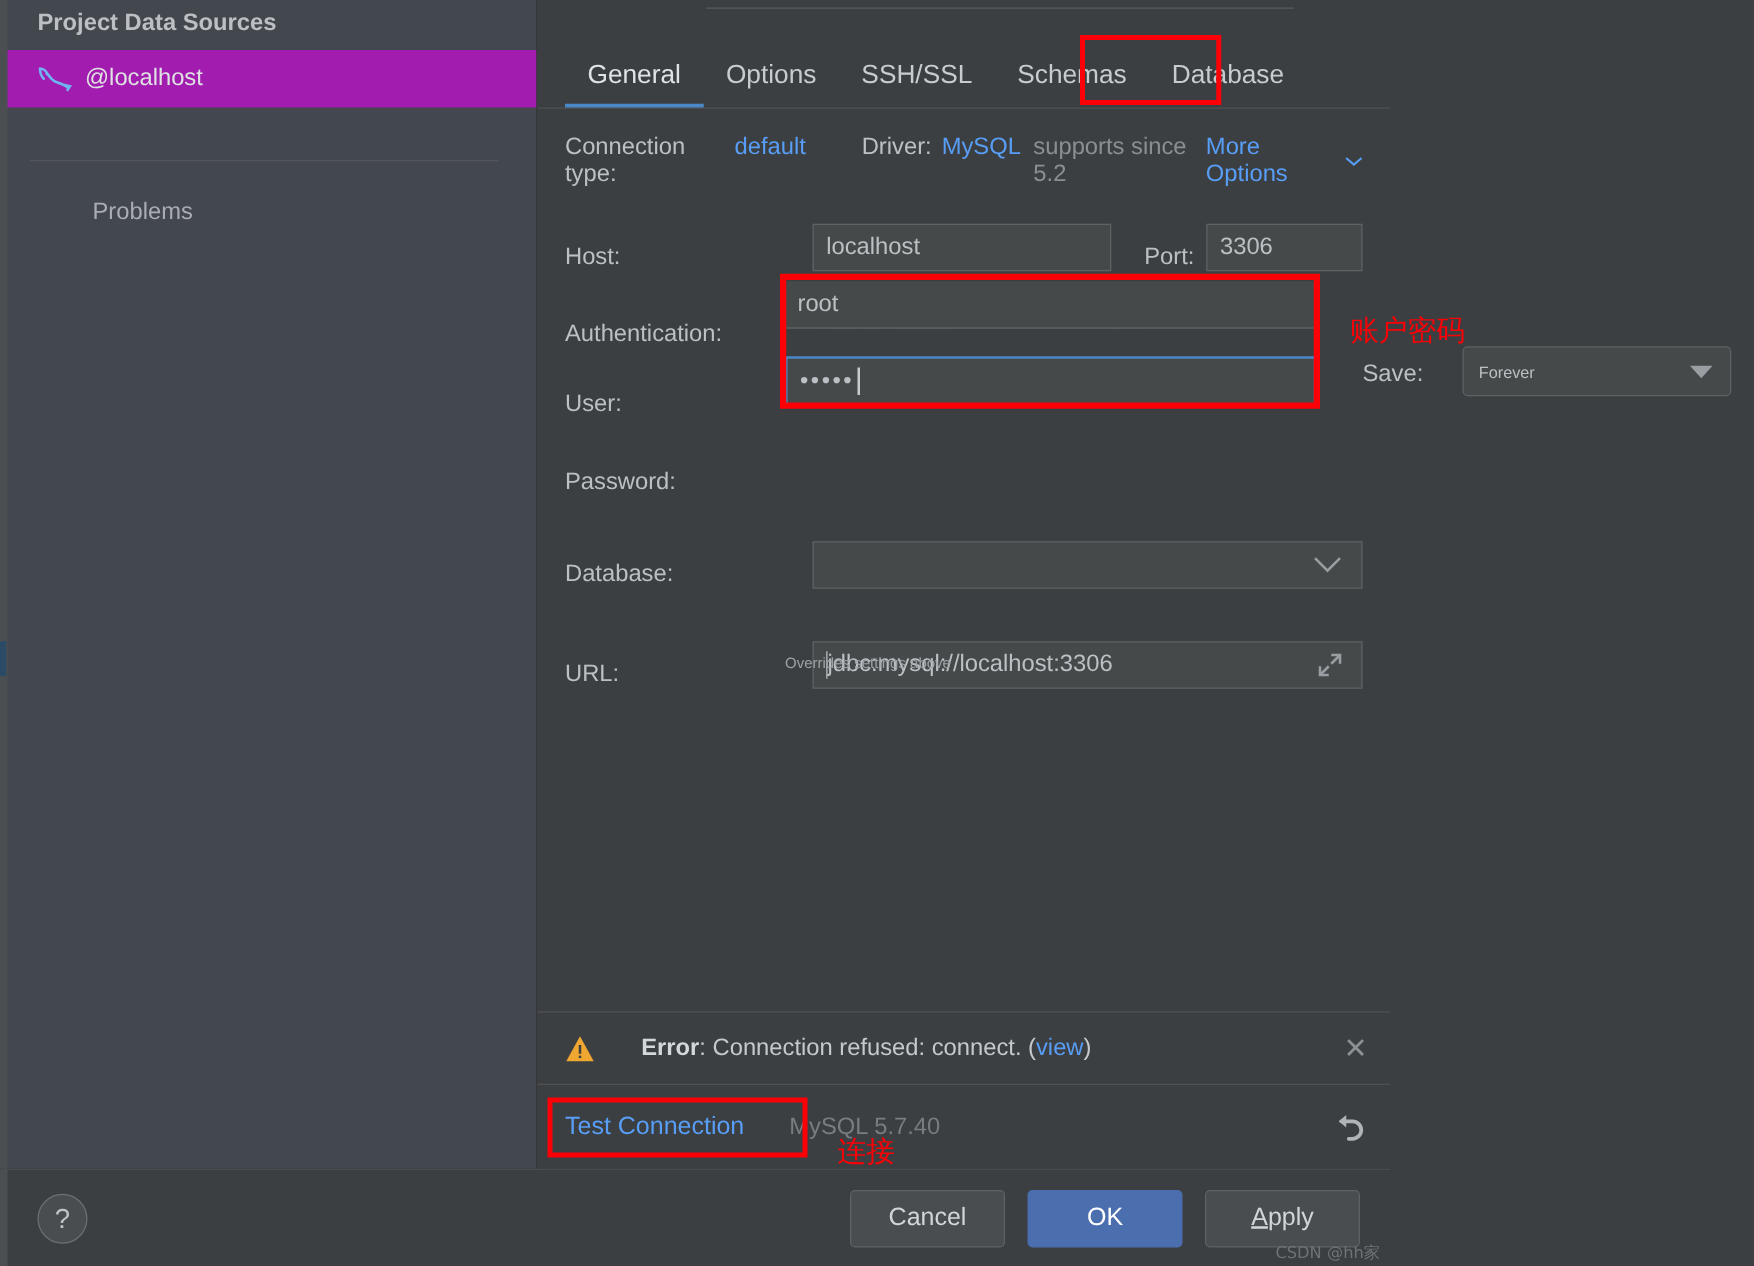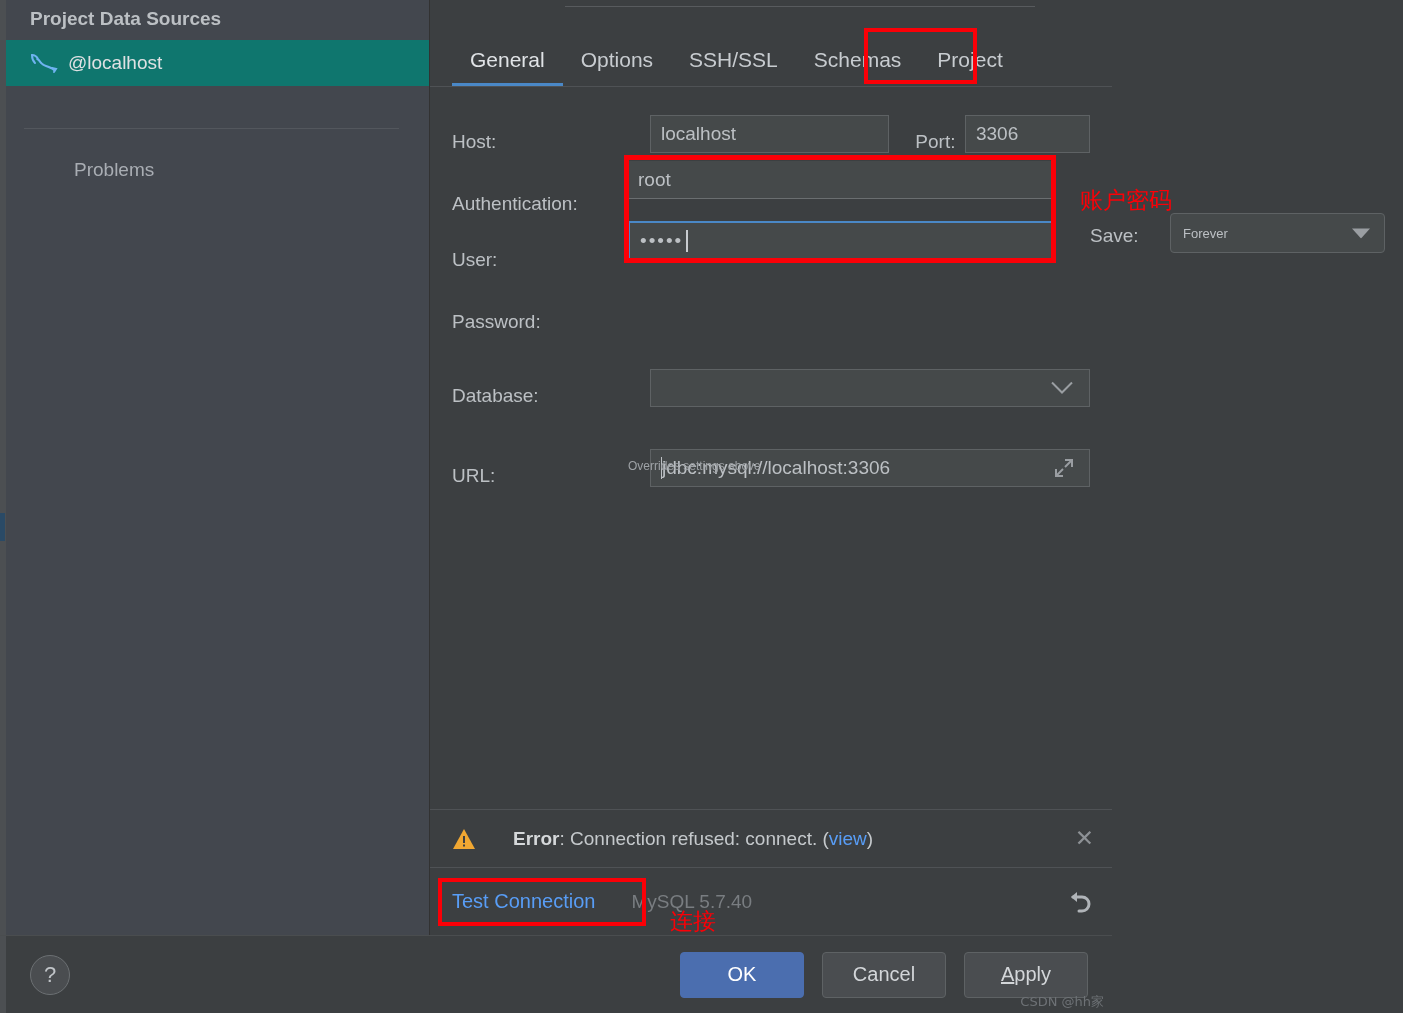--- a/index.html
+++ b/index.html
@@ -27,21 +27,21 @@
     flex-shrink: 0;
   }
   .sidebar-title {
     font-size: 19px; font-weight: bold; color: #bcc0c4;
     padding: 8px 0 10px 30px;
   }
   .ds-item {
     height: 46px;
     display: flex; align-items: center;
     padding-left: 28px;
-    background: #0f766e;
+    background: #a21caf;
   }
   .ds-icon { width: 34px; height: 30px; flex-shrink: 0; }
   .ds-label { font-size: 19px; color: #dfe1e3; margin-left: 6px; }
   .sidebar-sep {
     height: 1px; background: #53575d;
     margin: 42px 30px 0 24px;
   }
   .problems {
     font-size: 19px; color: #a9adb3;
     padding: 30px 0 0 74px;
@@ -349,25 +349,39 @@
     </div>
 
     <div class="main">
       <div class="search-line"></div>
 
       <div class="tabs">
         <div class="tab active">General</div>
         <div class="tab">Options</div>
         <div class="tab">SSH/SSL</div>
         <div class="tab">Schemas</div>
-        <div class="tab">Project</div>
+        <div class="tab">Database</div>
         <div class="tab-highlight"></div>
       </div>
       <div class="tabs-underline"></div>
 
+      <div class="info-line">
+        <span class="info-label">Connection type:</span>
+        <span class="info-link">default</span>
+        <span class="info-gap"></span>
+        <span class="info-label">Driver:</span>
+        <span class="info-link">MySQL</span>
+        <span class="info-muted">supports since 5.2</span>
+        <span class="more-options">
+          <span>More Options</span>
+          <svg class="chev-sm" viewBox="0 0 16 10">
+            <path d="M1 2l7 6 7-6" fill="none" stroke="#589df6" stroke-width="1.8"></path>
+          </svg>
+        </span>
+      </div>
 
       <div class="form">
 
         <div class="frow">
           <span class="flabel">Host:</span>
           <div class="field host">localhost</div>
           <span class="port-label">Port:</span>
           <div class="field port">3306</div>
         </div>
 
@@ -456,22 +470,22 @@
           <path d="M13 5l-6 5 6 5z" fill="#b0b4b8"></path>
         </svg>
       </div>
     </div>
   </div>
 
   <div class="footer">
     <div class="footer-edge"></div>
     <div class="help-btn">?</div>
     <div class="btns">
+      <div class="btn">Cancel</div>
       <div class="btn primary">OK</div>
-      <div class="btn">Cancel</div>
       <div class="btn">
         <span class="mn">A</span>
           <span>pply</span>
       </div>
     </div>
     <div class="watermark">CSDN @hh家</div>
   </div>
 </div>
 
 </body></html>

